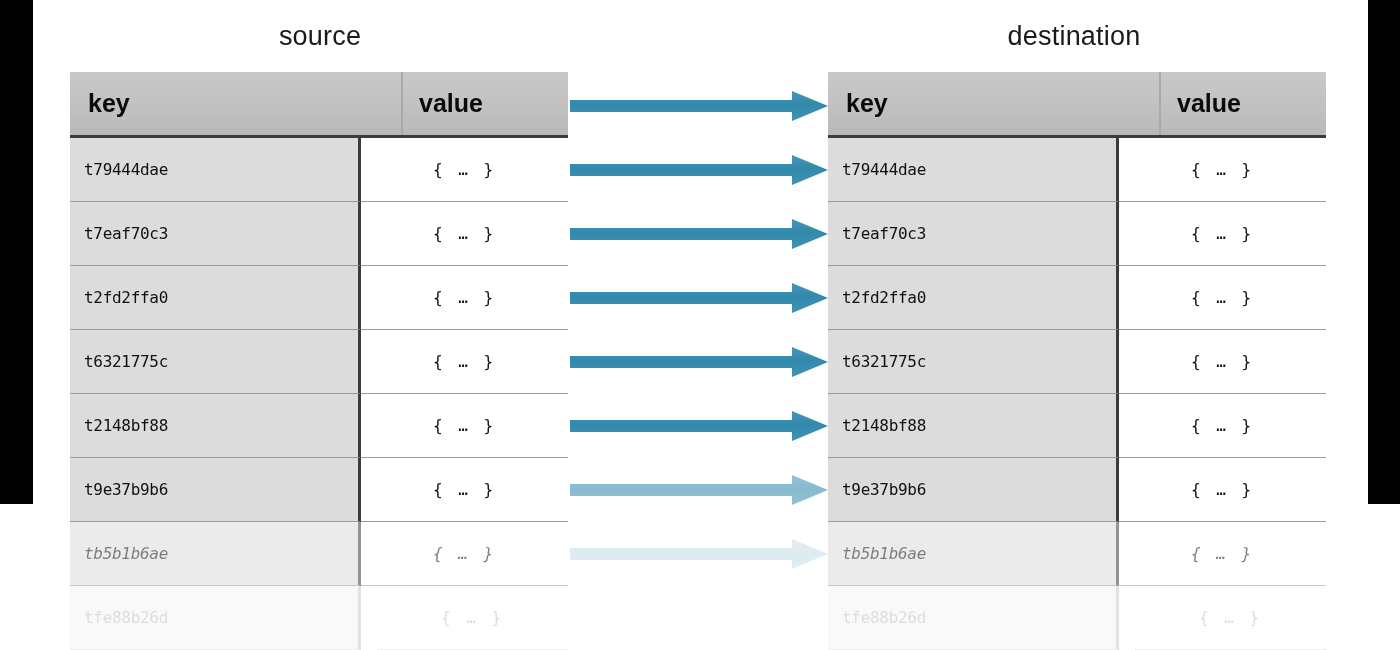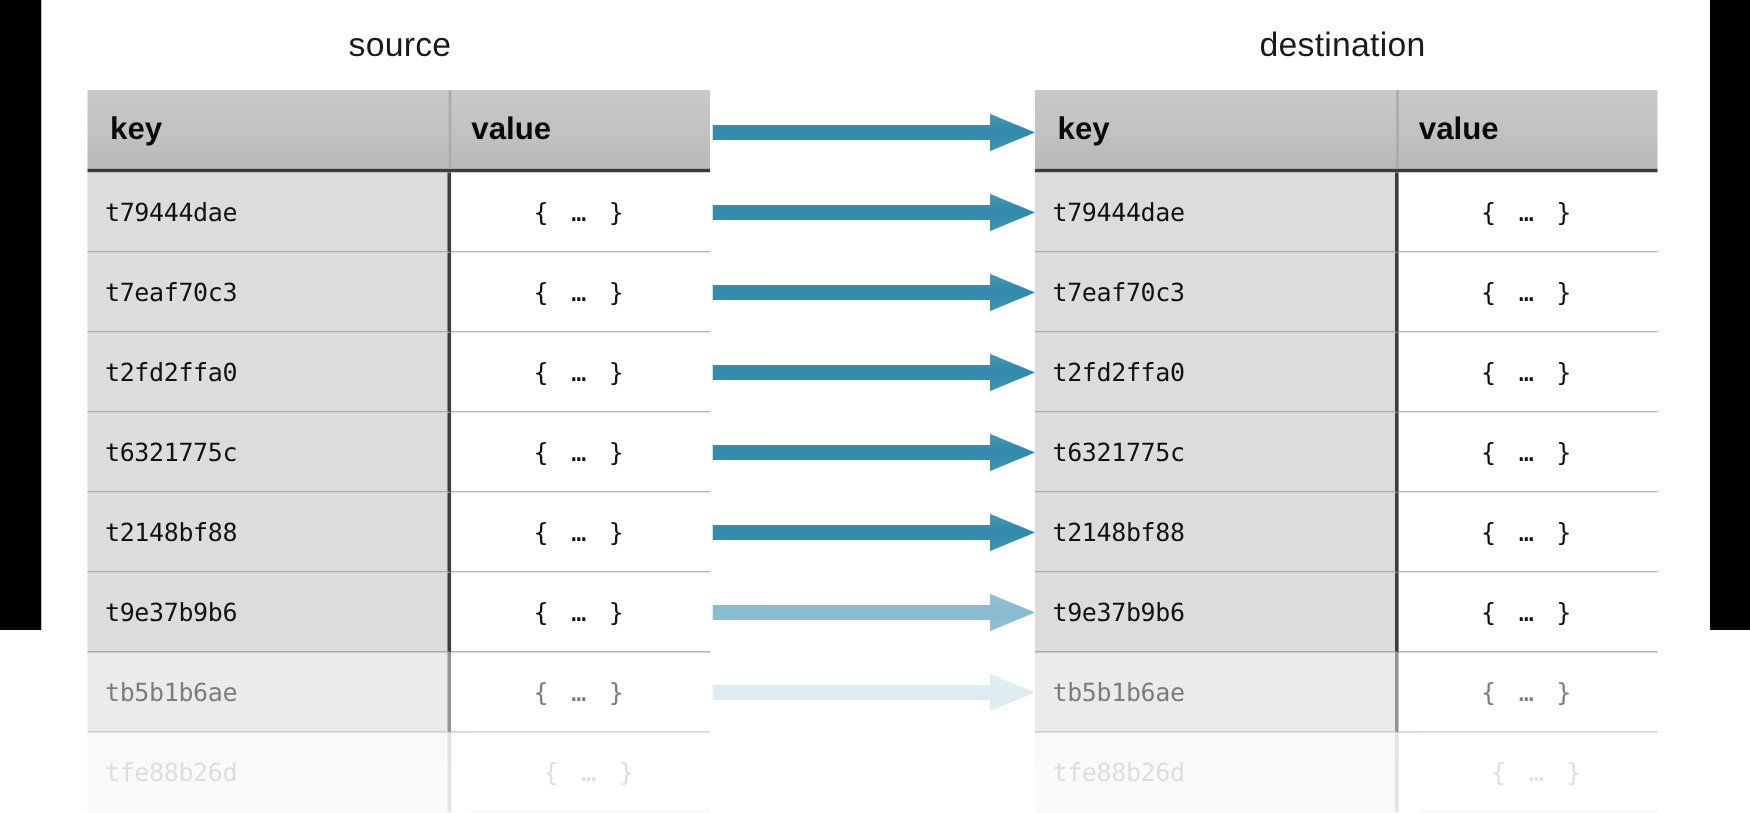--- a/index.html
+++ b/index.html
@@ -62,21 +62,21 @@
   }
   .th {
     display: flex;
     align-items: center;
     font-size: 25px;
     font-weight: bold;
     color: #0a0a0a;
     box-sizing: border-box;
   }
   .th.key {
-    width: 291px;
+    width: 333px;
     padding-left: 18px;
     border-right: 2px solid #a9a9a9;
   }
   .th.value {
     flex: 1;
     padding-left: 16px;
   }
 
   .tbody {
     position: relative;
@@ -84,41 +84,41 @@
   .trow {
     display: flex;
     height: 64px;
     box-sizing: border-box;
   }
   .cell {
     display: flex;
     align-items: center;
     box-sizing: border-box;
     font-family: "DejaVu Sans Mono", "Liberation Mono", monospace;
-    font-size: 20px;
+    font-size: 16px;
     color: #111111;
   }
   .cell.key {
     width: 291px;
     background: #dcdcdc;
     padding-left: 14px;
     border-right: 3px solid #3b3b3b;
     border-bottom: 1px solid #9a9a9a;
     letter-spacing: -0.3px;
   }
   .cell.value {
     flex: 1;
     background: #ffffff;
     border-bottom: 1px solid #9a9a9a;
     justify-content: center;
     letter-spacing: 3px;
   }
 
   
-  .trow.fade-1 { opacity: 0.55; }
+  .trow.fade-1 { opacity: 0.55; font-style: italic; }
   .trow.fade-2 { opacity: 0.14; gap: 16px; }
 
   
   .arrow-layer {
     position: absolute;
     left: 568px;
     top: 72px;
     width: 262px;
     height: 578px;
   }

